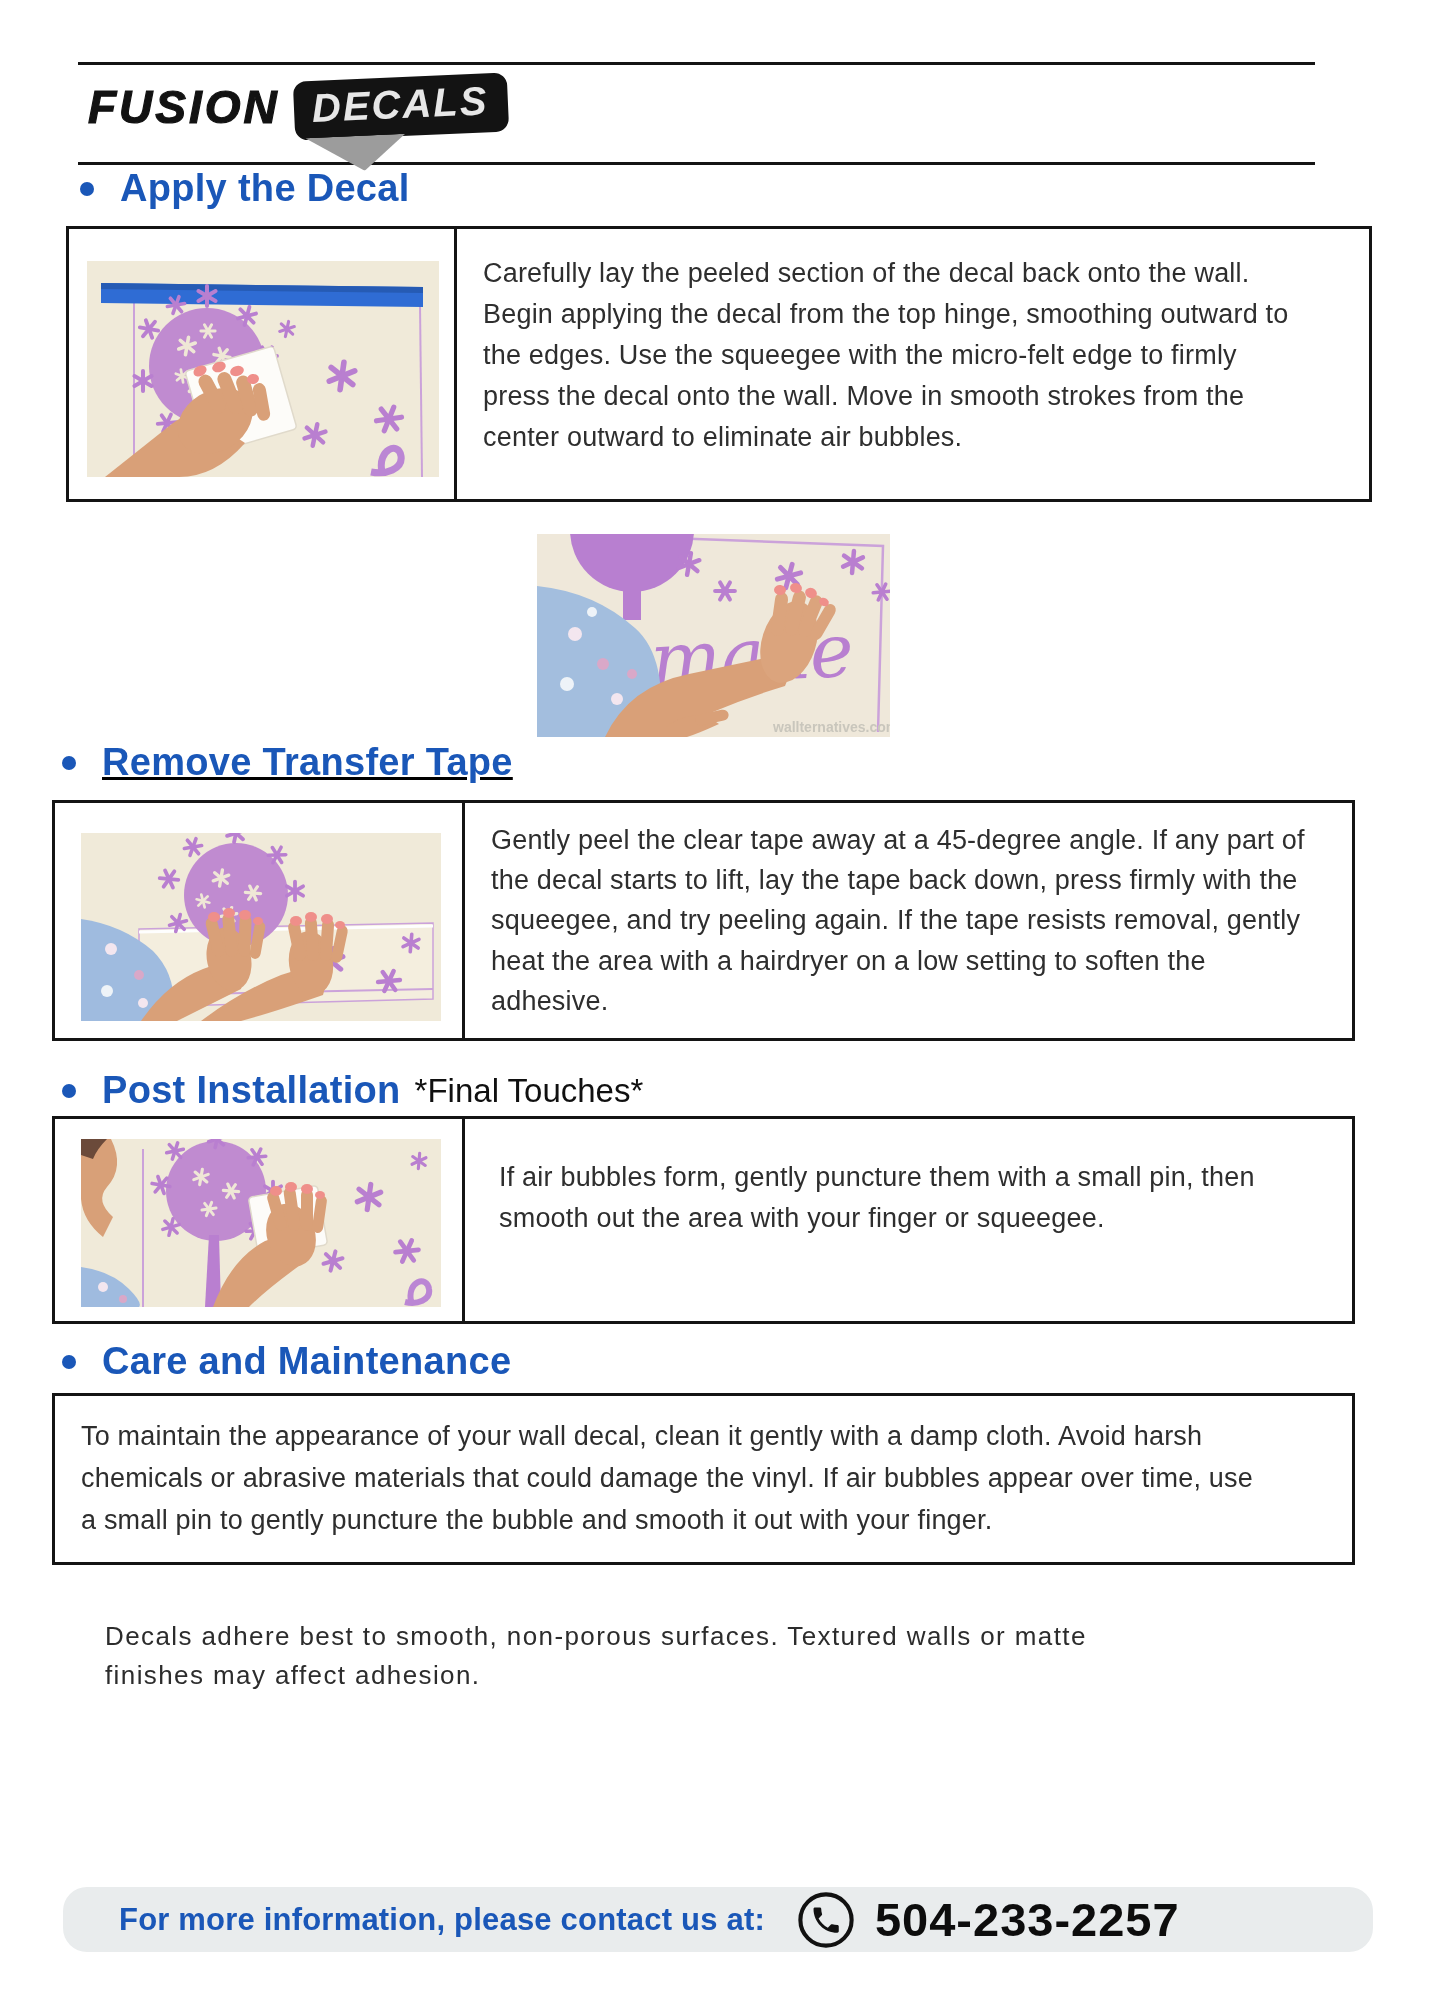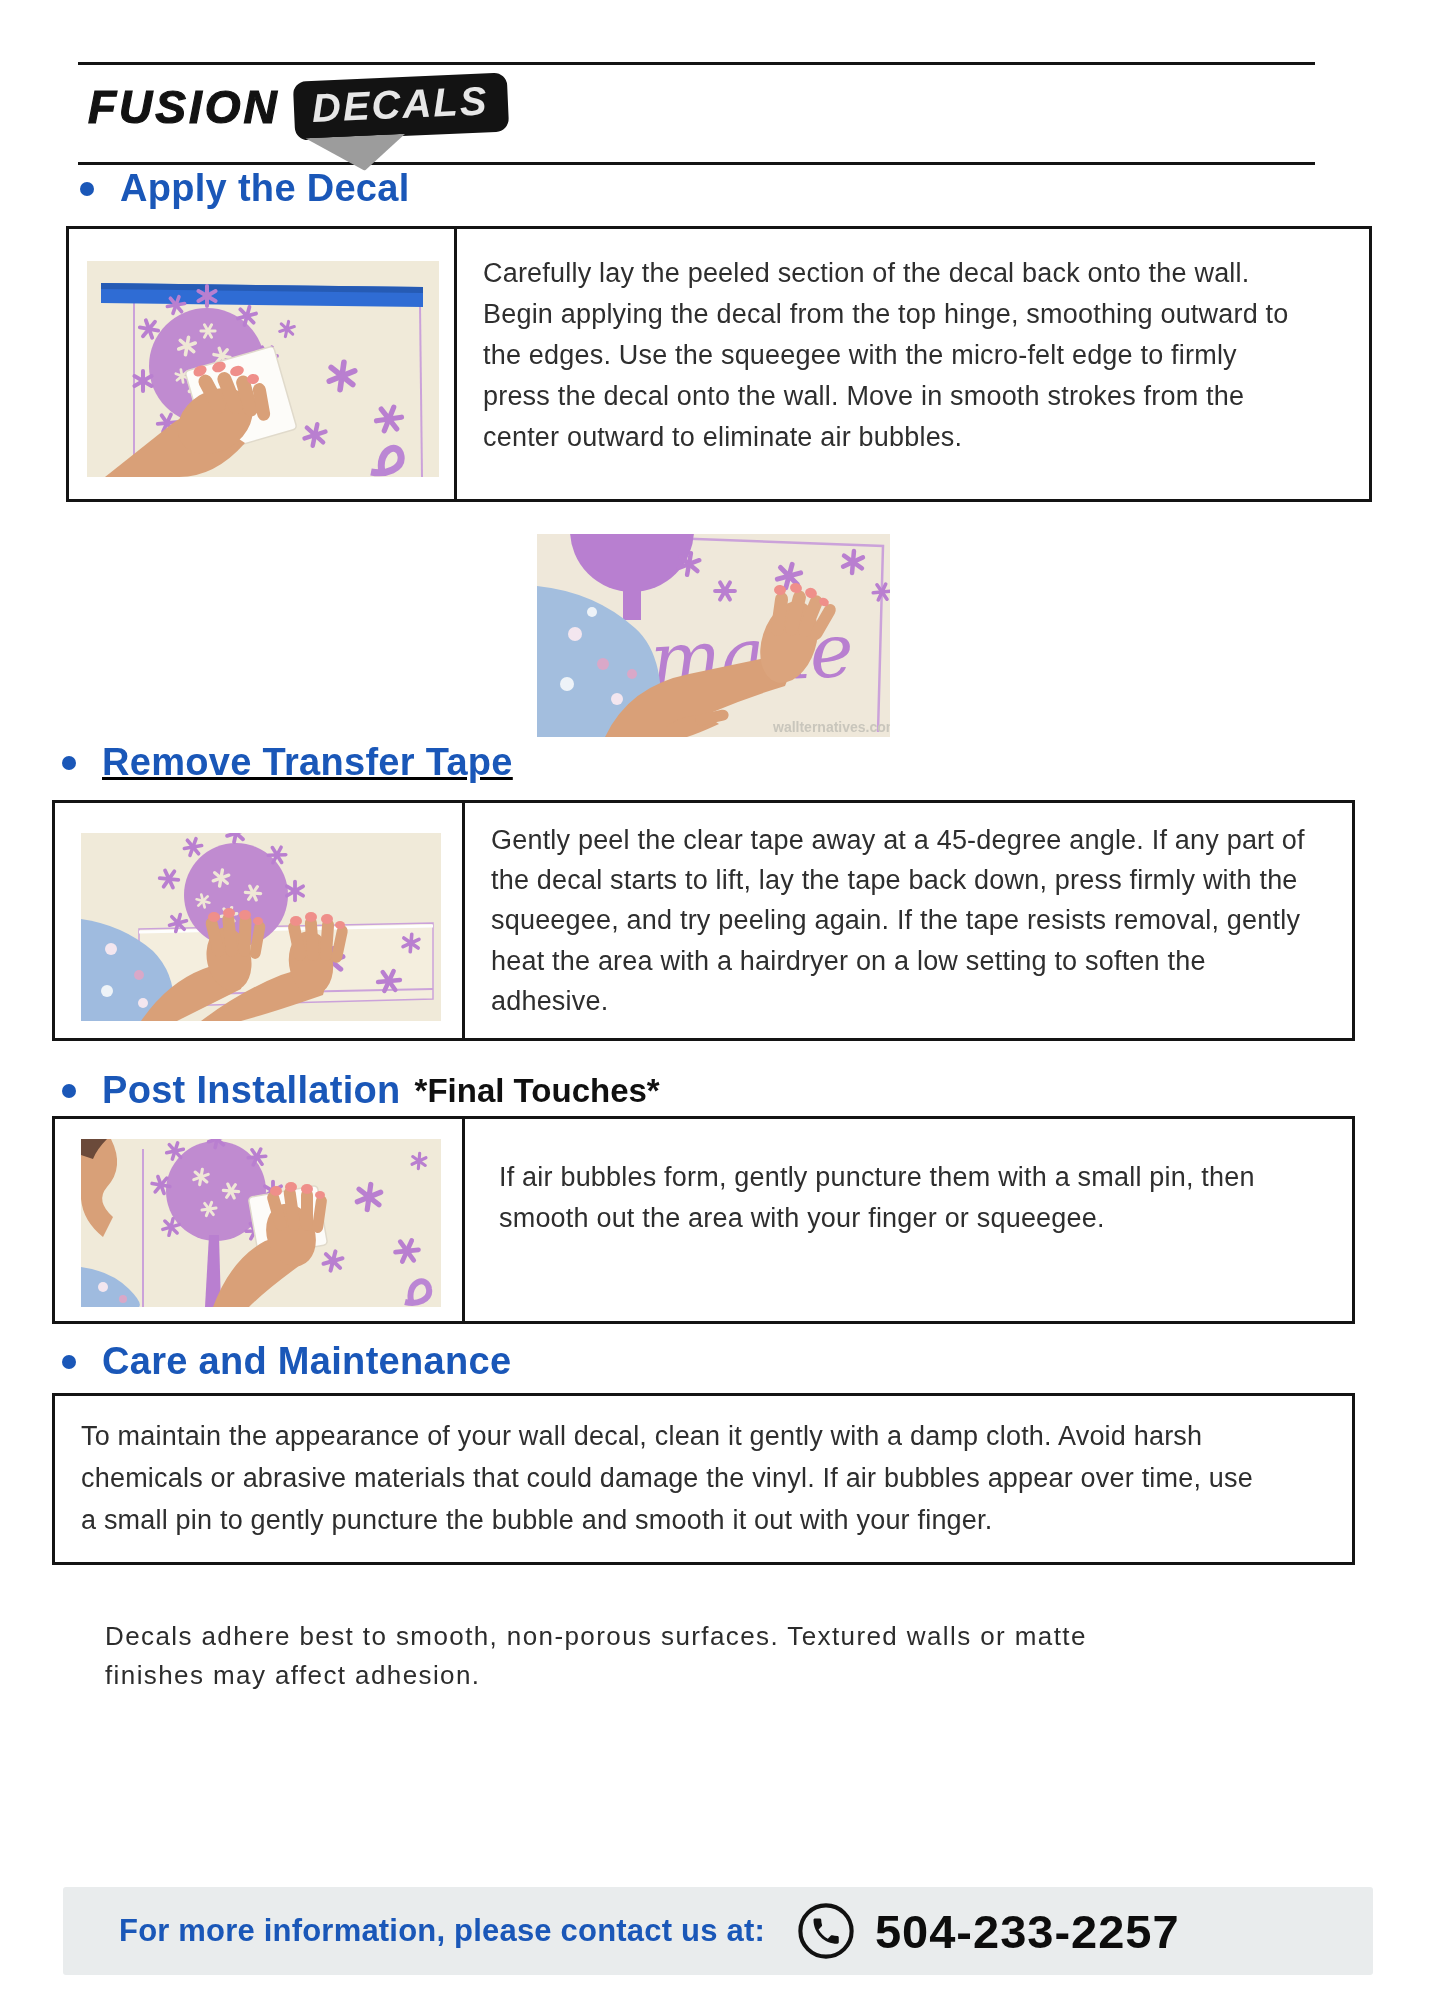--- a/index.html
+++ b/index.html
@@ -21,21 +21,21 @@
           background: #9c9c9c; clip-path: polygon(0 0, 100% 0, 58% 100%); }
 
   
   .sec-head { display: flex; align-items: center; }
   .sh1 { margin: 2px 0 0 80px; }
   .sh2 { margin: 4px 0 0 62px; text-decoration: underline; }
   .sh3 { margin: 28px 0 0 62px; }
   .sh4 { margin: 16px 0 0 62px; }
   .bullet { width: 14px; height: 14px; border-radius: 50%; background: #1a57b8; flex: none; }
   .h-blue { color: #1a57b8; font-weight: bold; font-size: 38px; margin-left: 26px; letter-spacing: .3px; }
-  .h-suffix { color: #101010; font-weight: bold; font-size: 33px; margin-left: 14px; }
+  .h-suffix { color: #101010; font-weight: normal; font-size: 33px; margin-left: 14px; }
 
   
   .info-box { display: flex; border: 3px solid #141414; background: #fff; }
   .box1 { margin: 16px 82px 0 66px; }
   .box2 { margin: 16px 99px 0 52px; }
   .box3 { margin: 4px 99px 0 52px; gap: 8px; }
   .photo-cell { flex: none; border-right: 3px solid #141414; display: flex;
                 align-items: flex-start; justify-content: center; background: #fff; }
   .box1 .photo-cell { width: 388px; padding: 32px 10px 22px 12px; }
   .box2 .photo-cell { width: 410px; padding: 30px 10px 14px 14px; }
@@ -49,22 +49,22 @@
 
   .care-box { margin: 10px 99px 0 52px; border: 3px solid #141414; padding: 20px 26px;
               font-size: 27px; line-height: 1.55; letter-spacing: .2px; color: #2e2e2e; }
   .care-box .inner { max-width: 1175px; }
 
   .notes { margin: 52px 0 0 105px; }
   .notes-title { font-size: 34px; margin-left: 0; }
   .notes-body { margin-top: 10px; font-size: 26px; line-height: 1.5; letter-spacing: 1.4px;
                 color: #2c2c2c; max-width: 1060px; }
 
-  .footer-pill { position: absolute; left: 63px; right: 81px; top: 1887px; height: 88px;
-                 background: #e9eced; border-radius: 3px; display: flex; align-items: center;
+  .footer-pill { position: absolute; left: 63px; right: 81px; top: 1887px; height: 65px;
+                 background: #e9eced; border-radius: 24px; display: flex; align-items: center;
                  padding-left: 56px; }
   .footer-label { color: #1a57b8; font-weight: bold; font-size: 31px; letter-spacing: .2px; }
   .phone-icon { margin-left: 32px; width: 58px; height: 58px; flex: none; }
   .phone-number { margin-left: 20px; color: #0d0d0d; font-weight: bold; font-size: 47px; letter-spacing: 1px; }
 
   svg.scene { display: block; }
 </style>
 </head>
 <body>
 

